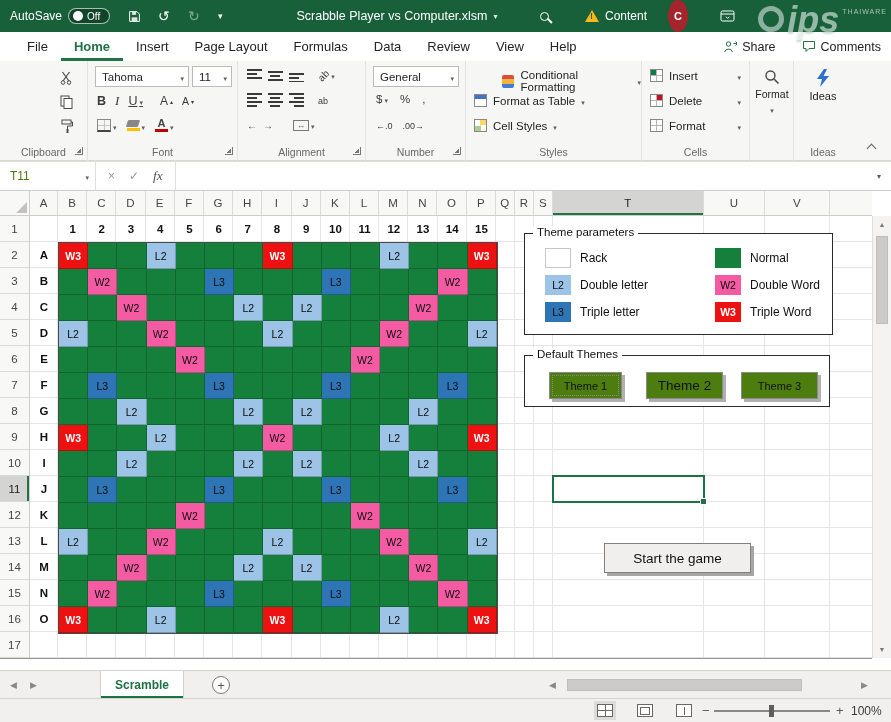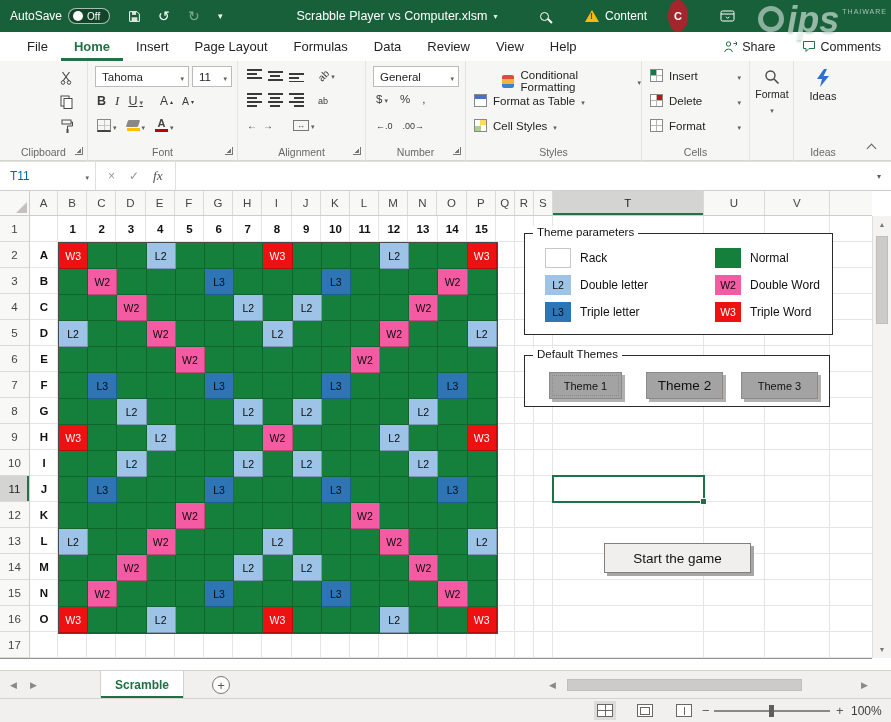--- a/index.html
+++ b/index.html
@@ -100,21 +100,21 @@
   .ic-grid.del::before{content:"";position:absolute;right:0;top:0;width:5px;height:5px;background:#c50f1f;}
   
   #g-edit{left:750px;width:44px;}
   #editbtn{position:absolute;left:2px;top:8px;width:40px;display:flex;flex-direction:column;align-items:center;gap:3px;font-size:10.5px;color:#252423;}
   #g-ideas{left:794px;width:58px;}
   #ideasbtn{position:absolute;left:4px;top:8px;width:50px;display:flex;flex-direction:column;align-items:center;gap:2px;font-size:11px;color:#252423;}
   #ribchev{position:absolute;right:16px;bottom:8px;width:7px;height:7px;border-left:1.5px solid #605e5c;border-top:1.5px solid #605e5c;transform:rotate(45deg);}
 
   
   #fbar{position:absolute;left:0;top:161px;width:891px;height:30px;background:#fff;border-top:1px solid #e1dfdd;border-bottom:1px solid #cfcdcb;display:flex;align-items:center;font-size:12px;}
-  #namebox{width:96px;height:100%;display:flex;align-items:center;padding:0 6px 0 10px;border-right:1px solid #e1dfdd;color:#0369a1;}
+  #namebox{width:96px;height:100%;display:flex;align-items:center;padding:0 6px 0 10px;border-right:1px solid #e1dfdd;color:#4d7c0f;}
   #namebox .car{margin-left:auto;}
   .fbtns{display:flex;align-items:center;gap:14px;padding:0 12px;border-right:1px solid #e1dfdd;height:100%;}
   .fbx{color:#9a9896;font-size:12px;}
   .fbck{color:#9a9896;font-size:12px;}
   .fbfx{color:#555;font-style:italic;font-family:"Liberation Serif",serif;font-size:13.5px;}
   #finput{flex:1;height:100%;padding:0 8px;display:flex;align-items:center;color:#252423;}
   #fexp{width:24px;text-align:center;font-size:8px;color:#605e5c;}
 
   
   #corner{position:absolute;left:0;top:191px;width:30px;height:25px;background:#f8f8f7;border-right:1px solid #cfcdcb;border-bottom:1px solid #cfcdcb;}
@@ -131,33 +131,33 @@
 
   
   .bnum{position:absolute;top:0;height:26px;width:29.2px;display:flex;align-items:center;justify-content:center;font-weight:bold;font-size:11.5px;color:#111;z-index:1;}
   .blet{position:absolute;left:0;width:28px;height:26px;display:flex;align-items:center;justify-content:center;font-weight:bold;font-size:11.5px;color:#111;z-index:1;}
   #board{position:absolute;left:28px;top:26px;display:grid;grid-template-columns:repeat(15,29.2px);grid-auto-rows:26px;border:1px solid #4a4a4a;z-index:1;}
   .bcell{display:flex;align-items:center;justify-content:center;font-size:10.5px;color:#0c0c0c;border-right:1px solid rgba(0,0,0,.22);border-bottom:1px solid rgba(0,0,0,.22);}
   .bcell.normal,.swatch.normal{background:var(--c-normal);}
   .bcell.l2,.swatch.l2{background:var(--c-l2);}
   .bcell.l3,.swatch.l3{background:var(--c-l3);}
   .bcell.w2,.swatch.w2{background:var(--c-w2);}
-  .bcell.w3,.swatch.w3{background:var(--c-w3);color:#fff;}
+  .bcell.w3,.swatch.w3{background:var(--c-w3);color:#fff;font-weight:bold;}
 
   
   .gbox{position:absolute;border:1px solid #2b2b2b;background:#fff;z-index:2;}
   .gtitle{position:absolute;top:-8px;left:8px;background:#fff;padding:0 4px;font-size:11.5px;color:#111;}
   #legendbox{left:494px;top:17px;width:309px;height:102px;}
   #legendgrid{position:absolute;left:20px;top:14px;display:grid;grid-template-columns:26px 126px 26px auto;column-gap:9px;row-gap:7px;align-items:center;}
   .swatch{width:26px;height:20px;display:flex;align-items:center;justify-content:center;font-size:10.5px;color:#0c0c0c;}
   .swatch.rack{background:var(--c-rack);border:1px solid #c6c6c6;}
   .swatch.w3{color:#fff;}
   .leglabel{font-size:12px;color:#111;}
   #themesbox{left:494px;top:139px;width:306px;height:52px;}
-  .theme-btn{position:absolute;top:16px;height:27px;background:#a3a3a3;border:1px solid #8a8a8a;box-shadow:3px 3px 0 #b2b0ae;display:flex;align-items:center;justify-content:center;font-size:11px;color:#111;}
+  .theme-btn{position:absolute;top:16px;height:27px;background:#4d7c0f;border:1px solid #8a8a8a;box-shadow:3px 3px 0 #b2b0ae;display:flex;align-items:center;justify-content:center;font-size:11px;color:#111;}
   .theme-btn.t1{left:24px;width:73px;outline:1px dotted #8a8a8a;outline-offset:-4px;}
   .theme-btn.t2{left:121px;width:77px;font-size:13.5px;}
   .theme-btn.t3{left:216px;width:77px;}
   #selbox{position:absolute;left:522px;top:259px;width:153px;height:28px;border:2px solid #1e7145;z-index:3;}
   #fillhandle{position:absolute;right:-4px;bottom:-4px;width:7px;height:7px;background:#1e7145;border:1px solid #fff;}
   #startbtn{position:absolute;left:574px;top:327px;width:147px;height:30px;background:#f0efee;border:1px solid #808080;box-shadow:3px 3px 0 #a8a6a4;display:flex;align-items:center;justify-content:center;font-size:13.5px;color:#111;z-index:2;}
 
   
   #vscroll{position:absolute;left:872px;top:216px;width:19px;height:442px;background:#f4f3f2;border-left:1px solid #e1dfdd;}
   .varrow{height:17px;display:flex;align-items:center;justify-content:center;font-size:7px;color:#7a7876;}

